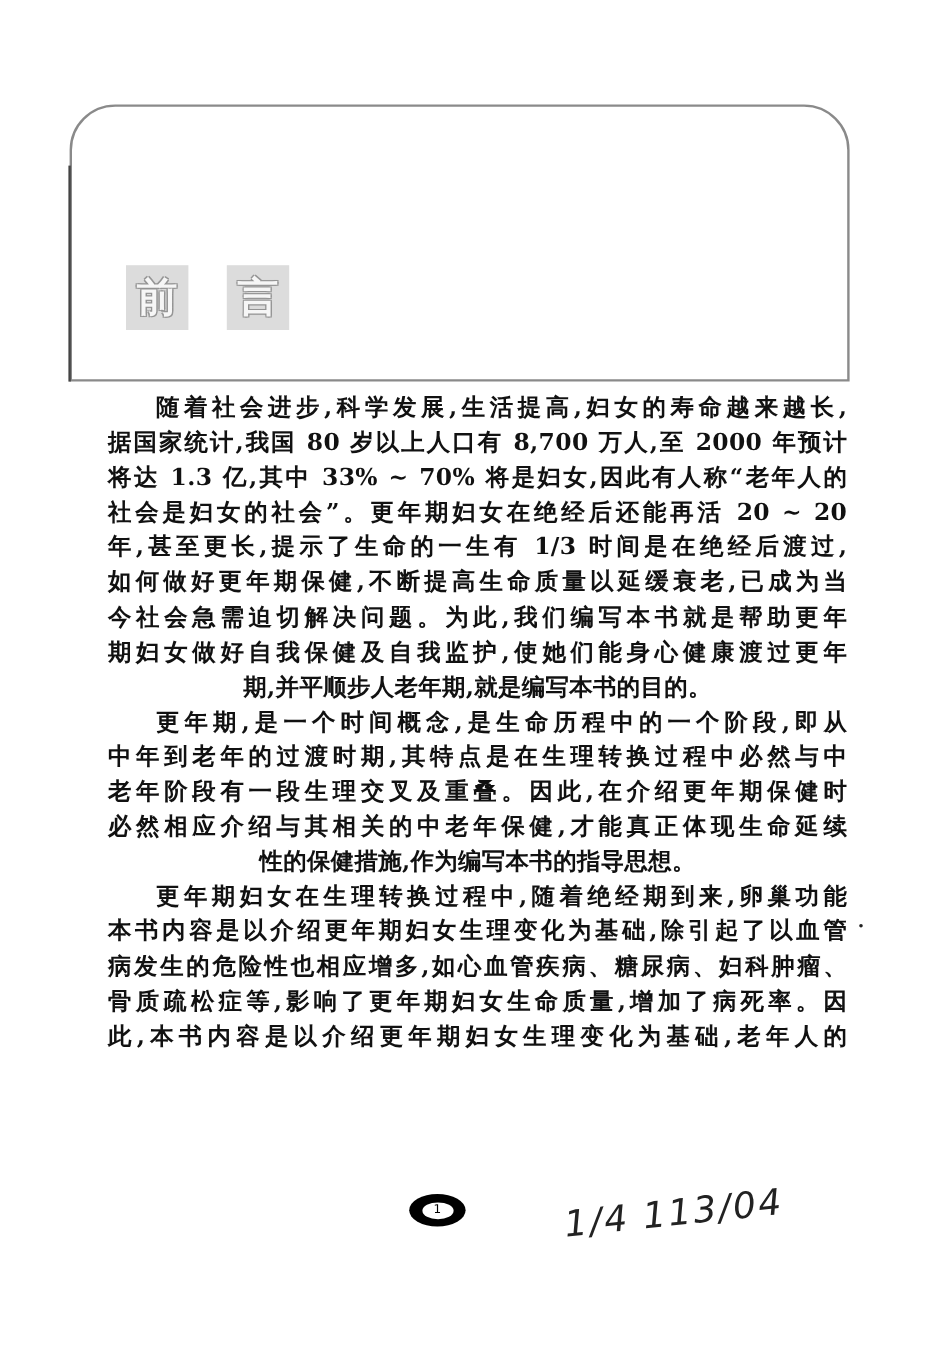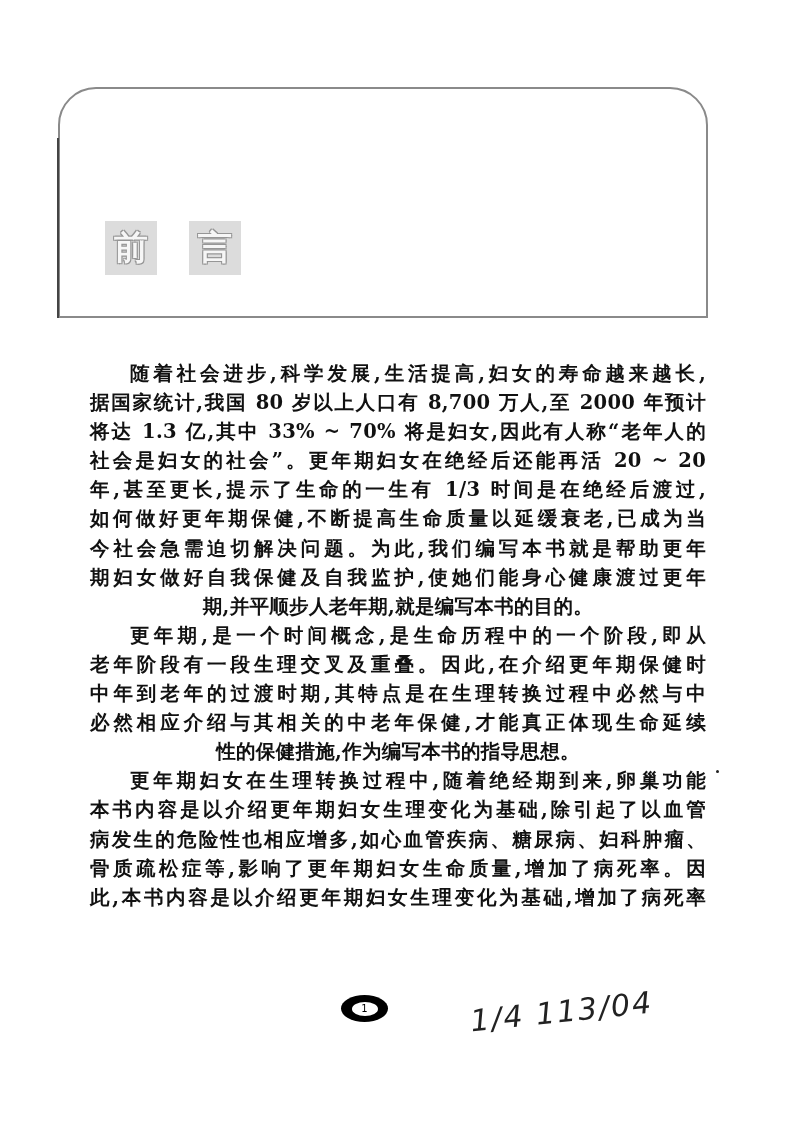--- a/index.html
+++ b/index.html
@@ -9,21 +9,21 @@
            border: 2px solid #8a8a8a; border-bottom-width: 2px;
            border-radius: 38px 38px 0 0; box-sizing: border-box; }
   .frame-left-mark { position: absolute; left: 57px; top: 138px; width: 2px; height: 180px; background: #444; }
   .title-box { position: absolute; top: 221px; width: 52px; height: 54px;
                background: #dcdcdc; display: flex; align-items: center; justify-content: center;
                font-family: "DejaVu Sans", sans-serif; font-size: 34px; color: #f6f6f6;
                font-weight: bold;
                text-shadow: 0 0 1px #777, 1px 1px 0 #999, -1px -1px 0 #999, 1px -1px 0 #999, -1px 1px 0 #999; }
   .title-box.t1 { left: 105px; }
   .title-box.t2 { left: 189px; }
-  .body-text { position: absolute; left: 90px; top: 359px; width: 616px; }
+  .body-text { position: absolute; left: 90px; top: 325px; width: 616px; }
   .line { height: 29.1px; line-height: 29.1px; font-size: 19.5px; white-space: nowrap;
           letter-spacing: 0.3px; font-weight: bold; text-align: center; }
   .line.indent { padding-left: 40px; }
   .line.justify { text-align: justify; text-align-last: justify; }
   .page-num { position: absolute; left: 341px; top: 995px; width: 47px; height: 27px;
               border-radius: 50%; background: #000; display: flex; align-items: center; justify-content: center; }
   .page-num-inner { width: 26px; height: 14px; border-radius: 50%; background: #fff;
                     display: flex; align-items: center; justify-content: center;
                     font-family: "DejaVu Sans", sans-serif; font-size: 10px; color: #000; }
   .handwriting { position: absolute; left: 470px; top: 994px; font-family: "DejaVu Sans", sans-serif;
@@ -44,29 +44,29 @@
   <div class="line indent justify">随着社会进步,科学发展,生活提高,妇女的寿命越来越长,</div>
   <div class="line justify">据国家统计,我国 80 岁以上人口有 8,700 万人,至 2000 年预计</div>
   <div class="line justify">将达 1.3 亿,其中 33% ~ 70% 将是妇女,因此有人称“老年人的</div>
   <div class="line justify">社会是妇女的社会”。更年期妇女在绝经后还能再活 20 ~ 20</div>
   <div class="line justify">年,甚至更长,提示了生命的一生有 1/3 时间是在绝经后渡过,</div>
   <div class="line justify">如何做好更年期保健,不断提高生命质量以延缓衰老,已成为当</div>
   <div class="line justify">今社会急需迫切解决问题。为此,我们编写本书就是帮助更年</div>
   <div class="line justify">期妇女做好自我保健及自我监护,使她们能身心健康渡过更年</div>
   <div class="line">期,并平顺步人老年期,就是编写本书的目的。</div>
   <div class="line indent justify">更年期,是一个时间概念,是生命历程中的一个阶段,即从</div>
+  <div class="line justify">中年到老年的过渡时期,其特点是在生理转换过程中必然与中</div>
   <div class="line justify">老年阶段有一段生理交叉及重叠。因此,在介绍更年期保健时</div>
-  <div class="line justify">中年到老年的过渡时期,其特点是在生理转换过程中必然与中</div>
   <div class="line justify">必然相应介绍与其相关的中老年保健,才能真正体现生命延续</div>
   <div class="line">性的保健措施,作为编写本书的指导思想。</div>
   <div class="line indent justify">更年期妇女在生理转换过程中,随着绝经期到来,卵巢功能</div>
   <div class="line justify">本书内容是以介绍更年期妇女生理变化为基础,除引起了以血管</div>
   <div class="line justify">病发生的危险性也相应增多,如心血管疾病、糖尿病、妇科肿瘤、</div>
   <div class="line justify">骨质疏松症等,影响了更年期妇女生命质量,增加了病死率。因</div>
-  <div class="line justify">此,本书内容是以介绍更年期妇女生理变化为基础,增加了病死率</div>
+  <div class="line justify">此,本书内容是以介绍更年期妇女生理变化为基础,老年人的</div>
 </div>
 
 <div class="stray-dot"></div>
 
 <div class="page-num">
   <div class="page-num-inner">1</div>
 </div>
 
 <div class="handwriting">1/4 113/04</div>
 

